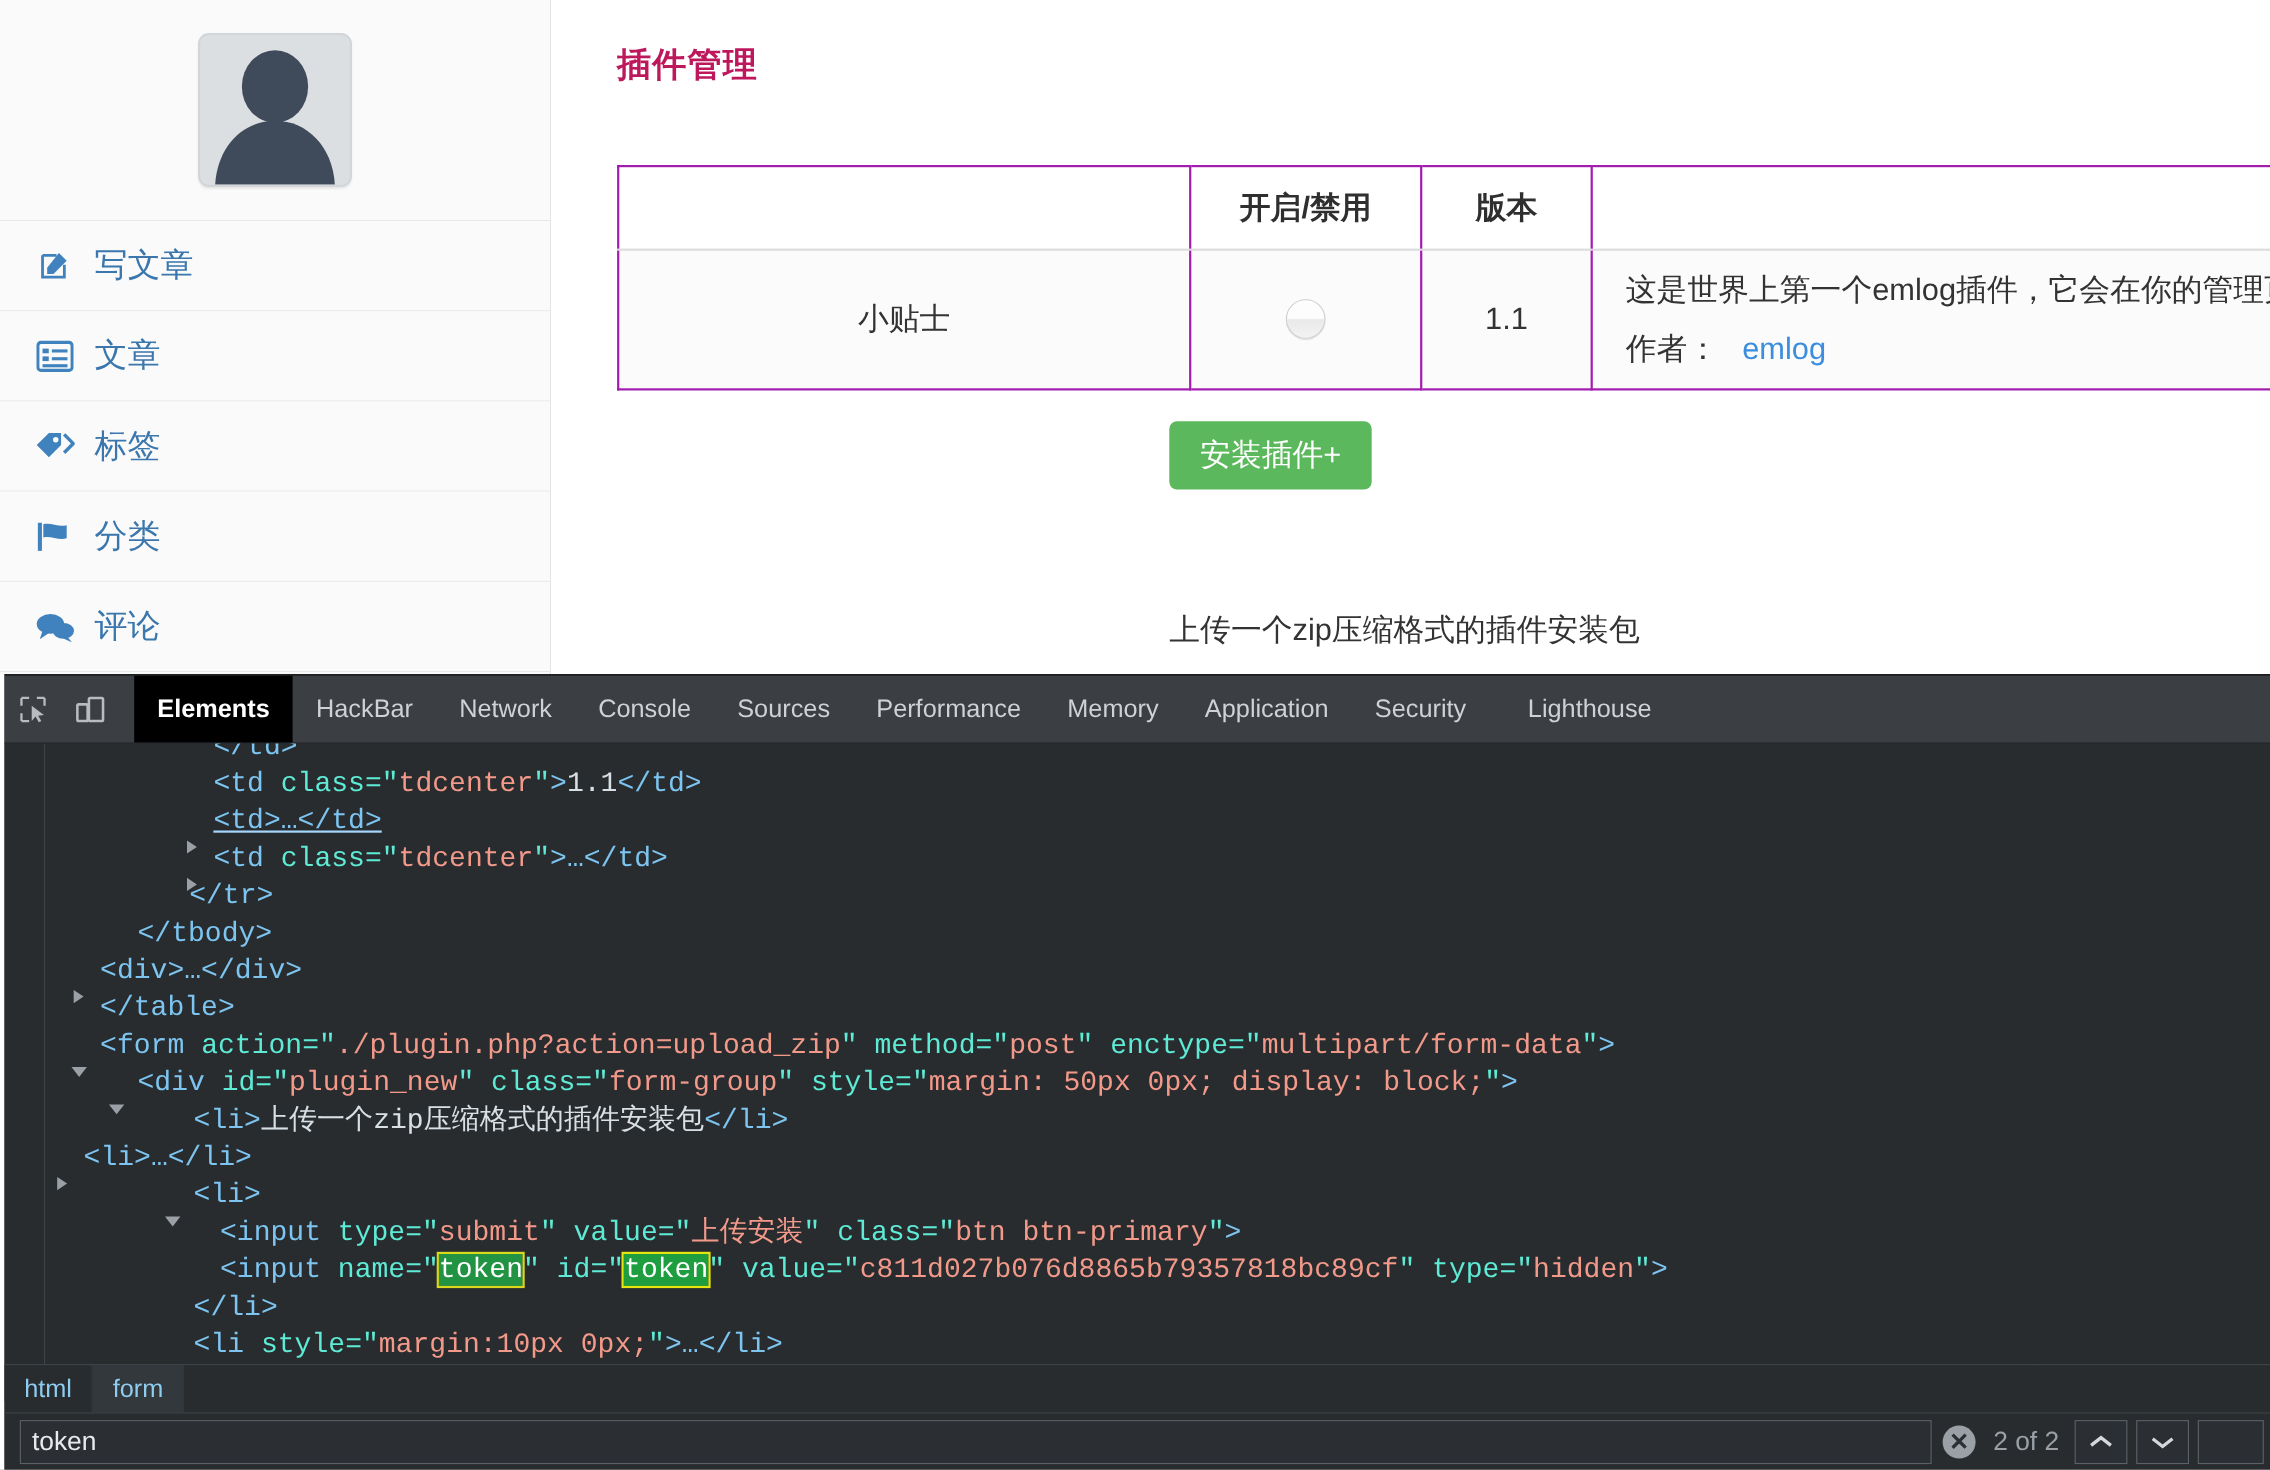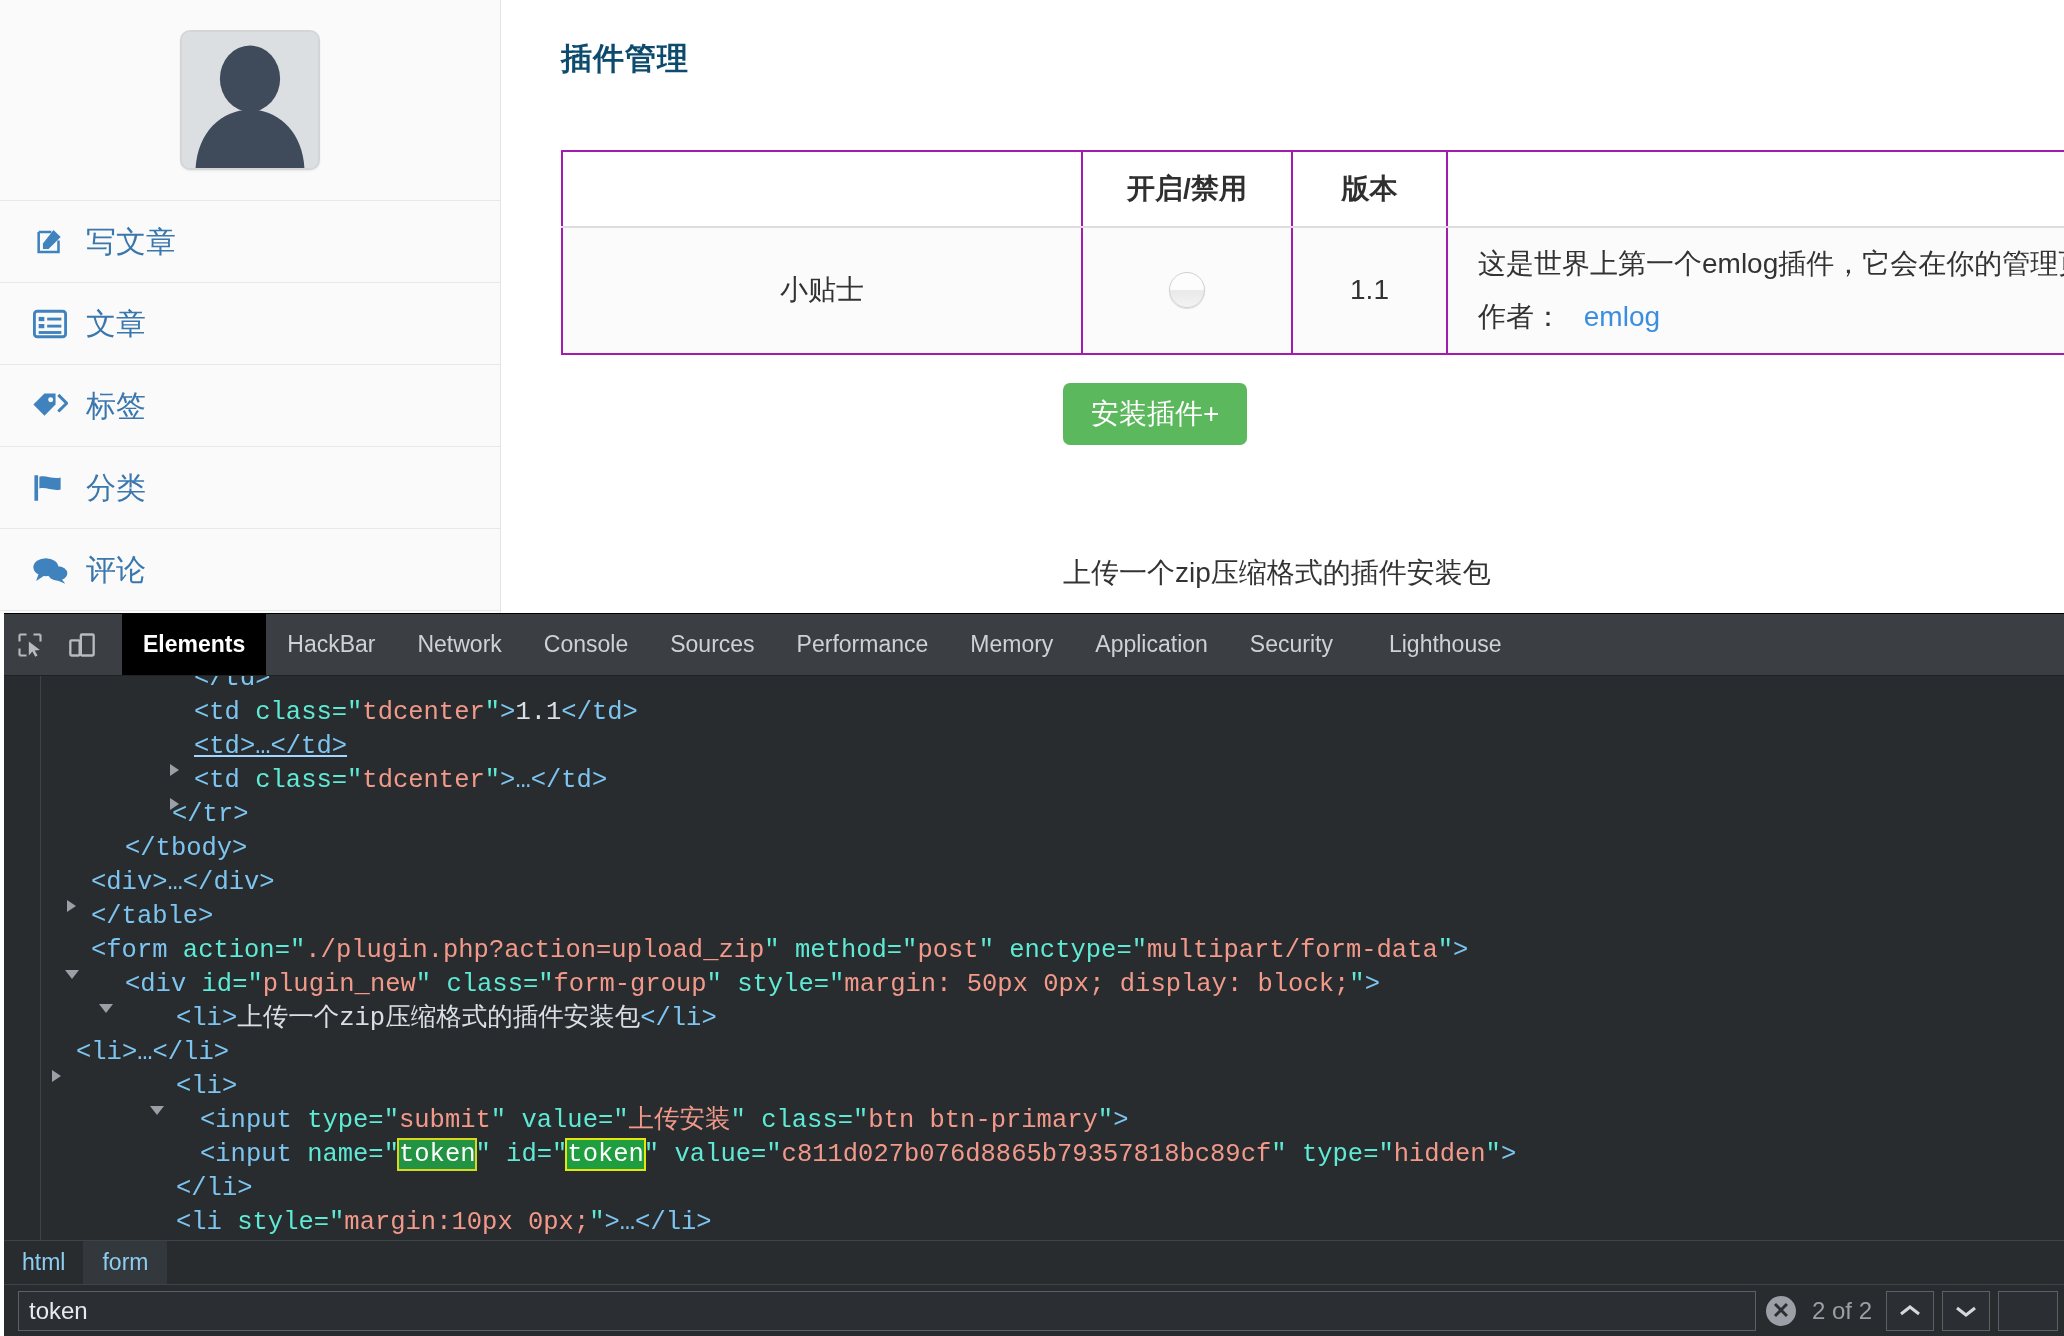--- a/index.html
+++ b/index.html
@@ -69,21 +69,21 @@
     position: relative;
     background: #fff;
     height: 613px;
     overflow: hidden;
   }
   #page-title {
     position: absolute;
     left: 60px; top: 38px;
     font-size: 31px;
     font-weight: bold;
-    color: #0c4a6e;
+    color: #be185d;
     letter-spacing: 1px;
   }
 
   
   #plugin-table {
     position: absolute;
     left: 60px; top: 150px;
     width: 1700px;
     border-collapse: collapse;
     font-size: 28px;

